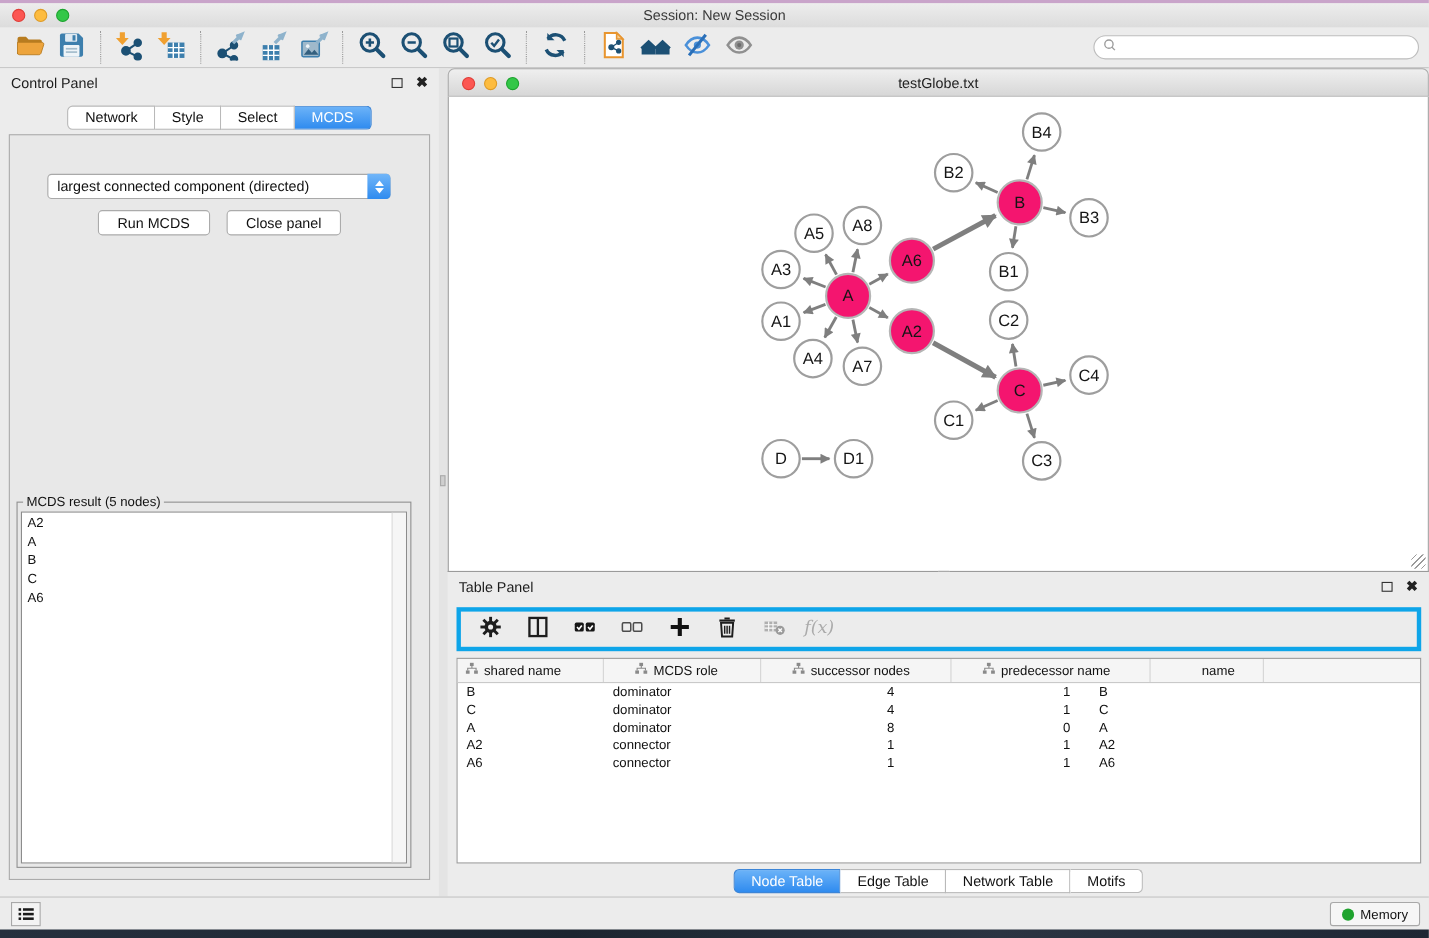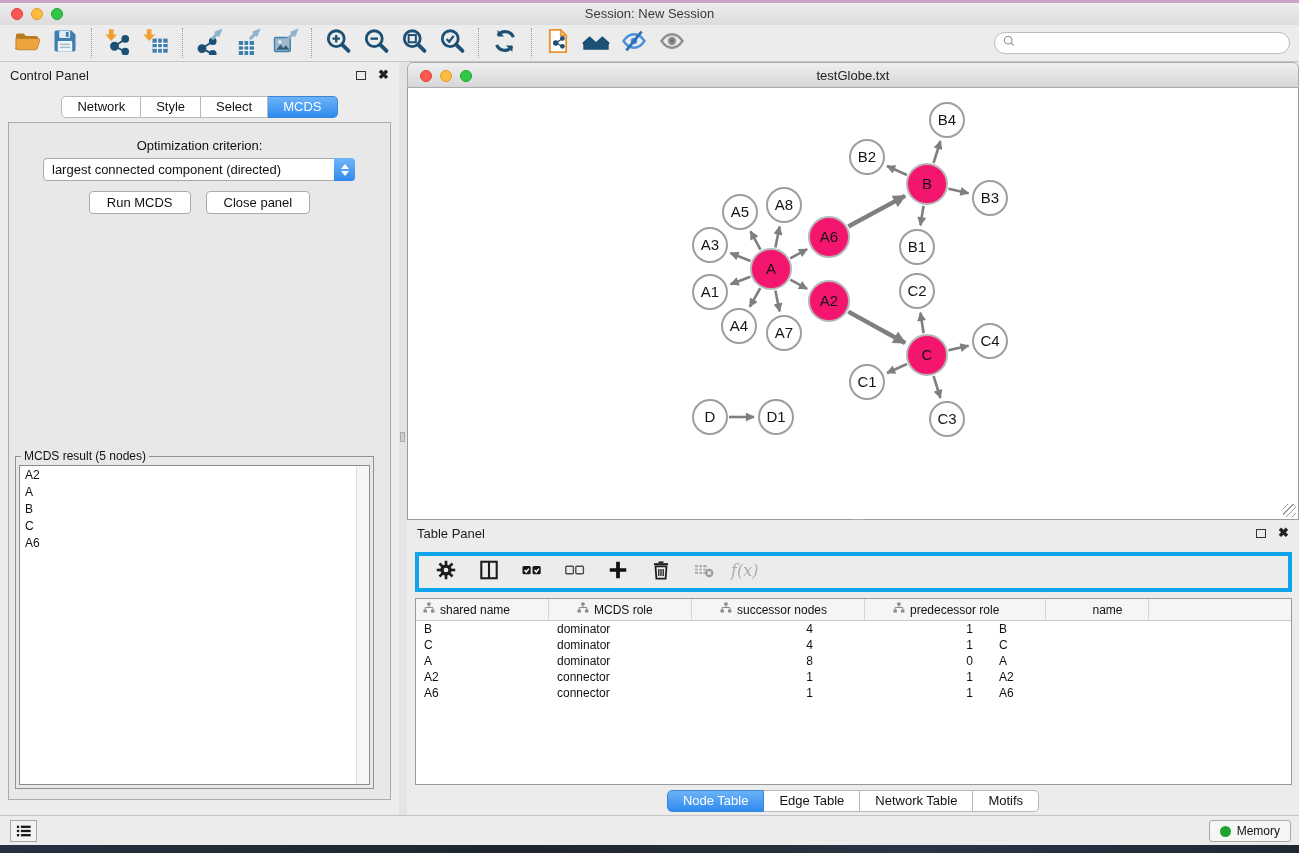--- a/index.html
+++ b/index.html
@@ -316,21 +316,20 @@
     <div class="float-icon"></div>
     <div class="close-icon">✖</div>
   </div>
   <div class="cp-tabs" id="cp-tabs">
       <div class="seg-tab">Network</div>
       <div class="seg-tab">Style</div>
       <div class="seg-tab">Select</div>
       <div class="seg-tab active">MCDS</div>
     </div>
   <div class="cp-content">
-    <div class="opt-label">Optimization criterion:</div>
     <div class="dropdown">
       <div class="dd-text">largest connected component (directed)</div>
       <div class="dd-stepper">
         <div class="dd-up"></div>
           <div class="dd-down"></div>
       </div>
     </div>
     <div class="cp-buttons">
       <button class="push-btn">Run MCDS</button>
       <button class="push-btn">Close panel</button>
@@ -590,21 +589,21 @@
         </div>
         <div class="th" style="width: 160px;">
           <span><svg width="12" height="12" viewBox="0 0 12 12">
               <g fill="#8a8a8a">
                 <rect x="4.2" y="0.5" width="3.4" height="3"></rect>
                 <rect x="0.5" y="7.5" width="3.4" height="3"></rect>
                 <rect x="8" y="7.5" width="3.4" height="3"></rect>
               </g>
               <path d="M6 3.5v2M2.2 7.5V5.5h7.6v2" stroke="#8a8a8a" fill="none"></path>
             </svg></span>
-          <span>predecessor role</span>
+          <span>predecessor name</span>
         </div>
         <div class="th center" style="width: 82px;">
           <span>name</span>
         </div>
         <div class="th" style="flex: 1 1 0%; border-right: none;"></div>
       </div>
     <div id="tbody">
         <div class="trow">
           <div class="td" style="width: 133px; padding-left: 8px;">B</div>
           <div class="td" style="width: 122px; padding-left: 8px;">dominator</div>

